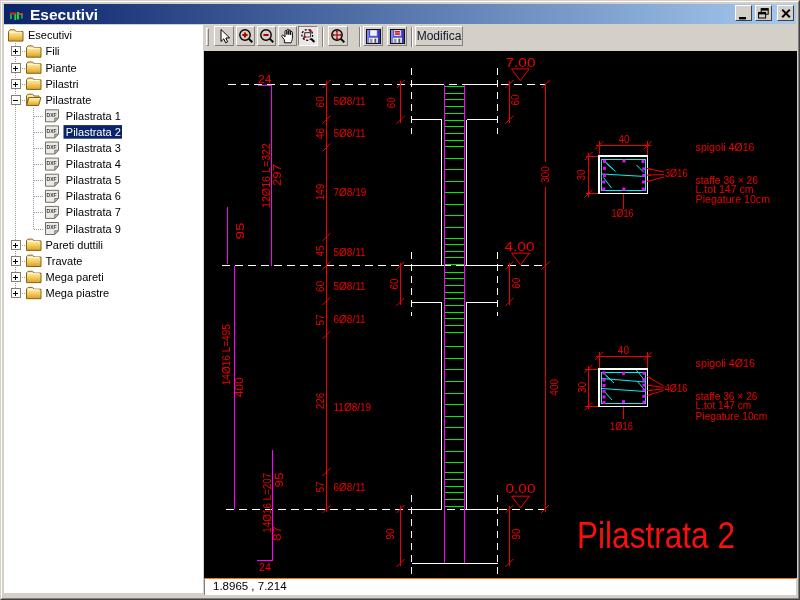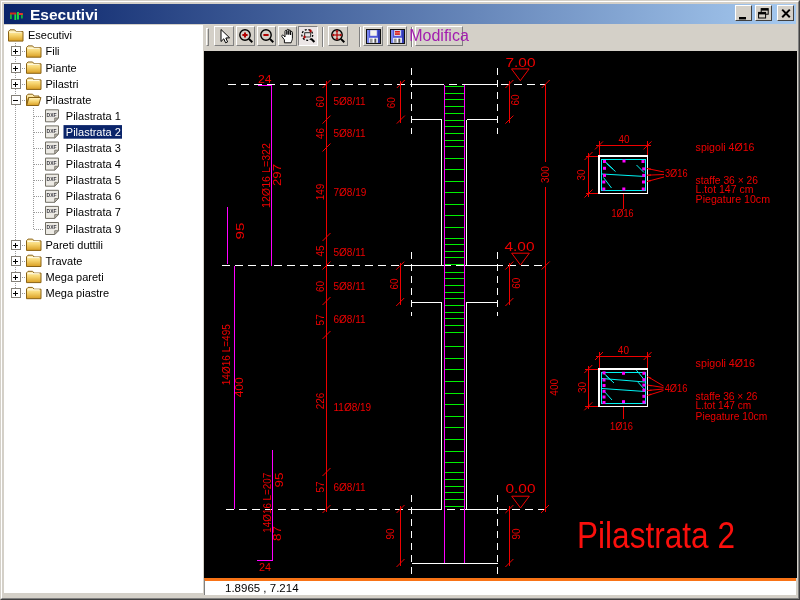--- a/index.html
+++ b/index.html
@@ -207,21 +207,21 @@
       <rect x="5.2" y="2.2" width="6.6" height="5.6" fill="#f4f2ee"></rect>
       <rect x="4.2" y="9.8" width="8.6" height="5" fill="#fff"></rect>
       <rect x="5" y="10.6" width="2.6" height="4.2" fill="#9c9c9c"></rect>
       <rect x="9.4" y="10.6" width="1.9" height="4.2" fill="#505050"></rect>
       <rect x="5.9" y="3.1" width="5" height="1.5" fill="#d40000"></rect>
       <rect x="5.9" y="5.3" width="5" height="1.5" fill="#d40000"></rect>
     </svg>
   </div>
 <div style="position:absolute;left:410.5px;top:27px;width:2px;height:20px;border-left:1px solid #808080;border-right:1px solid #fff"></div>
 <div style="position:absolute;left:415px;top:26px;width:48px;height:20px;border-top:1px solid #fff;border-left:1px solid #fff;border-bottom:1px solid #808080;border-right:1px solid #808080;background:#d4d0c8;">
-    <div style="width:100%;height:100%;display:flex;align-items:center;justify-content:center;font-size:16px;color:#a21caf">Modifica</div>
+    <div style="width:100%;height:100%;display:flex;align-items:center;justify-content:center;font-size:12px;color:#0f172a">Modifica</div>
   </div>
 
 <div style="position:absolute;left:204px;top:51px;width:593px;height:527px;background:#000;"></div>
 <svg style="position:absolute;left:204px;top:51px" width="593" height="527" viewBox="204 51 593 527" font-family="Liberation Sans, sans-serif">
     <line x1="228" y1="84" x2="546" y2="84" stroke="#ffffff" stroke-width="1" stroke-dasharray="8 5" shape-rendering="crispEdges"></line>
     <line x1="222" y1="265.5" x2="546" y2="265.5" stroke="#ffffff" stroke-width="1" stroke-dasharray="8 5" shape-rendering="crispEdges"></line>
     <line x1="226" y1="509" x2="546" y2="509" stroke="#ffffff" stroke-width="1" stroke-dasharray="8 5" shape-rendering="crispEdges"></line>
     <line x1="411.5" y1="68" x2="411.5" y2="133.5" stroke="#ffffff" stroke-width="1" stroke-dasharray="7 5" shape-rendering="crispEdges"></line>
     <line x1="411.5" y1="252" x2="411.5" y2="316" stroke="#ffffff" stroke-width="1" stroke-dasharray="7 5" shape-rendering="crispEdges"></line>
     <line x1="411.5" y1="494.5" x2="411.5" y2="573.5" stroke="#ffffff" stroke-width="1" stroke-dasharray="7 5" shape-rendering="crispEdges"></line>
@@ -466,13 +466,13 @@
     <line x1="623.5" y1="407" x2="623.5" y2="419" stroke="#ef0000" stroke-width="1" shape-rendering="crispEdges"></line>
     <text x="610.1" y="429.5" font-size="10" fill="#ef0000" textLength="22.7" lengthAdjust="spacingAndGlyphs">1Ø16</text>
     <text x="695.6" y="366.6" font-size="10" fill="#ef0000" textLength="59.4" lengthAdjust="spacingAndGlyphs">spigoli 4Ø16</text>
     <text x="695.6" y="399.5" font-size="10" fill="#ef0000" textLength="61.9" lengthAdjust="spacingAndGlyphs">staffe 36 × 26</text>
     <text x="695.6" y="409.1" font-size="10" fill="#ef0000" textLength="55.6" lengthAdjust="spacingAndGlyphs">L.tot 147 cm</text>
     <text x="695.6" y="420.3" font-size="10" fill="#ef0000" textLength="71.6" lengthAdjust="spacingAndGlyphs">Piegature 10cm</text>
     <text x="577" y="548" font-size="36" fill="#fb0f0c" textLength="158" lengthAdjust="spacingAndGlyphs">Pilastrata 2</text>
   </svg>
 
 <div style="position:absolute;left:204px;top:578px;width:592px;height:17px;background:#fff;
-border-top:3px solid #f97316;border-left:1px solid #808080;font-size:11.5px;color:#000;
-line-height:15px;padding-left:20px;">1.8965 , 7.214</div>
+border-top:1px solid #f97316;border-left:1px solid #808080;font-size:11.5px;color:#000;
+line-height:15px;padding-left:8px;">1.8965 , 7.214</div>
 </body></html>

